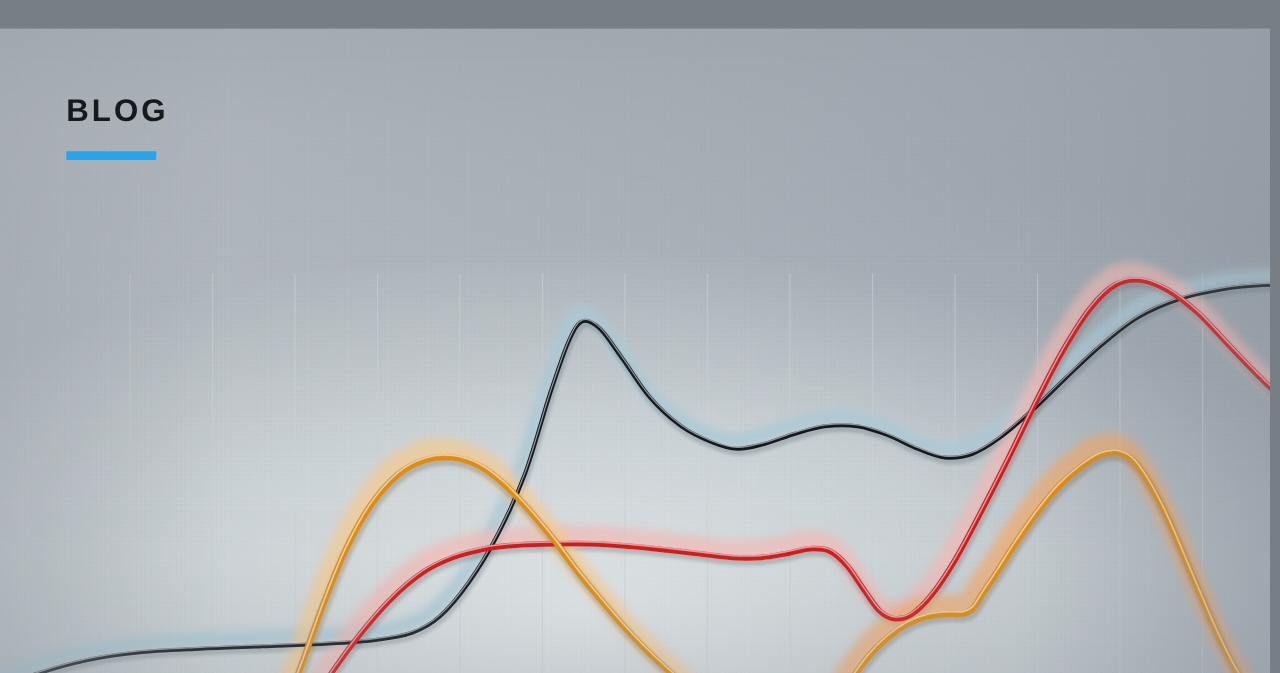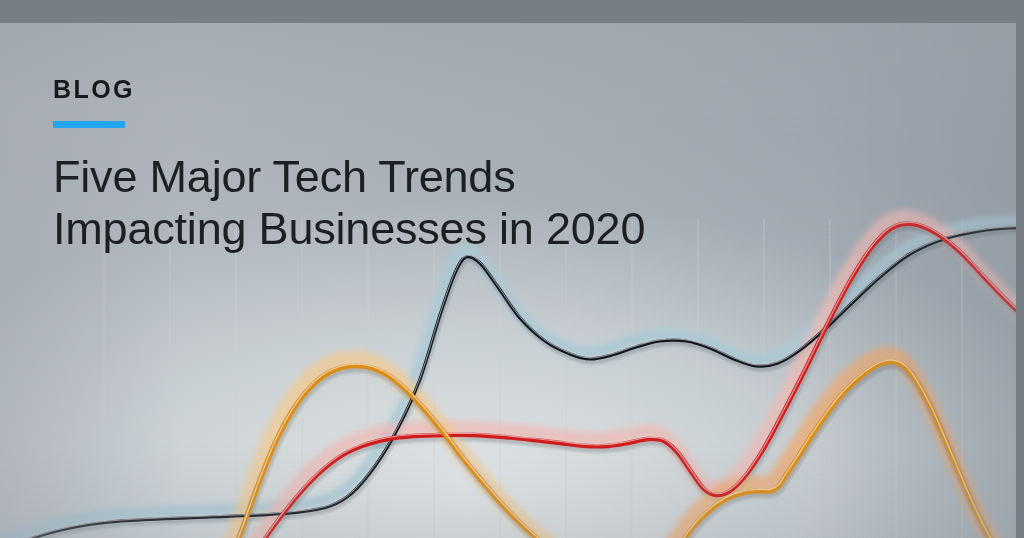--- a/index.html
+++ b/index.html
@@ -146,16 +146,14 @@
         <path d="M 660 552 C 663.00 547.50, 672.33 533.17, 678 525 C 683.67 516.83, 688.67 509.33, 694 503 C 699.33 496.67, 704.67 491.50, 710 487 C 715.33 482.50, 720.67 478.83, 726 476 C 731.33 473.17, 736.67 471.33, 742 470 C 747.33 468.67, 753.33 468.33, 758 468 C 762.67 467.67, 766.67 468.67, 770 468 C 773.33 467.33, 775.33 466.67, 778 464 C 780.67 461.33, 782.67 457.00, 786 452 C 789.33 447.00, 793.67 440.67, 798 434 C 802.33 427.33, 807.00 419.50, 812 412 C 817.00 404.50, 822.33 396.50, 828 389 C 833.67 381.50, 840.00 373.33, 846 367 C 852.00 360.67, 858.33 355.33, 864 351 C 869.67 346.67, 875.00 343.00, 880 341 C 885.00 339.00, 889.67 338.33, 894 339 C 898.33 339.67, 902.00 341.33, 906 345 C 910.00 348.67, 913.67 354.00, 918 361 C 922.33 368.00, 927.33 377.33, 932 387 C 936.67 396.67, 941.33 408.17, 946 419 C 950.67 429.83, 955.33 441.17, 960 452 C 964.67 462.83, 969.33 474.00, 974 484 C 978.67 494.00, 983.33 503.67, 988 512 C 992.67 520.33, 997.67 528.00, 1002 534 C 1006.33 540.00, 1012.00 545.67, 1014 548" fill="none" stroke="#ffffff" stroke-width="1.40" stroke-linecap="round" opacity="0.55" transform="translate(0,-1.70)"></path>
       </g>
   </svg>
 
   <div class="bg-vig"></div>
 
   <div class="eyebrow">BLOG</div>
 
   <div class="accent-rule"></div>
 
-  <div class="headline">Five Major Tech Trends
-Impacting Businesses in 2020</div>
 
 </div>
 
 </body></html>

